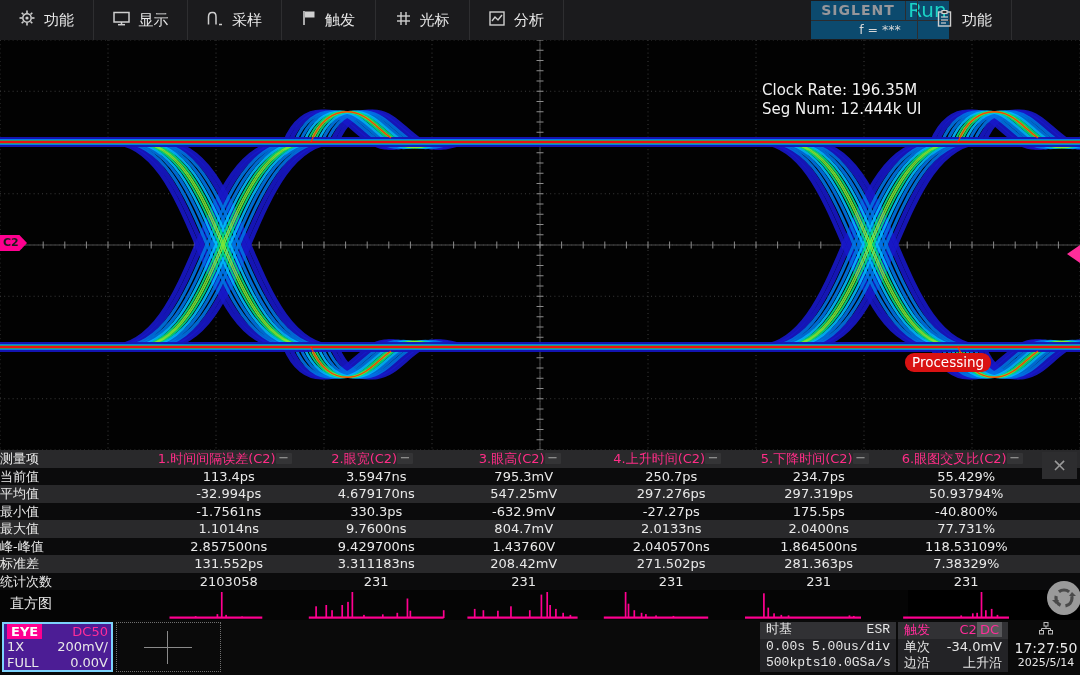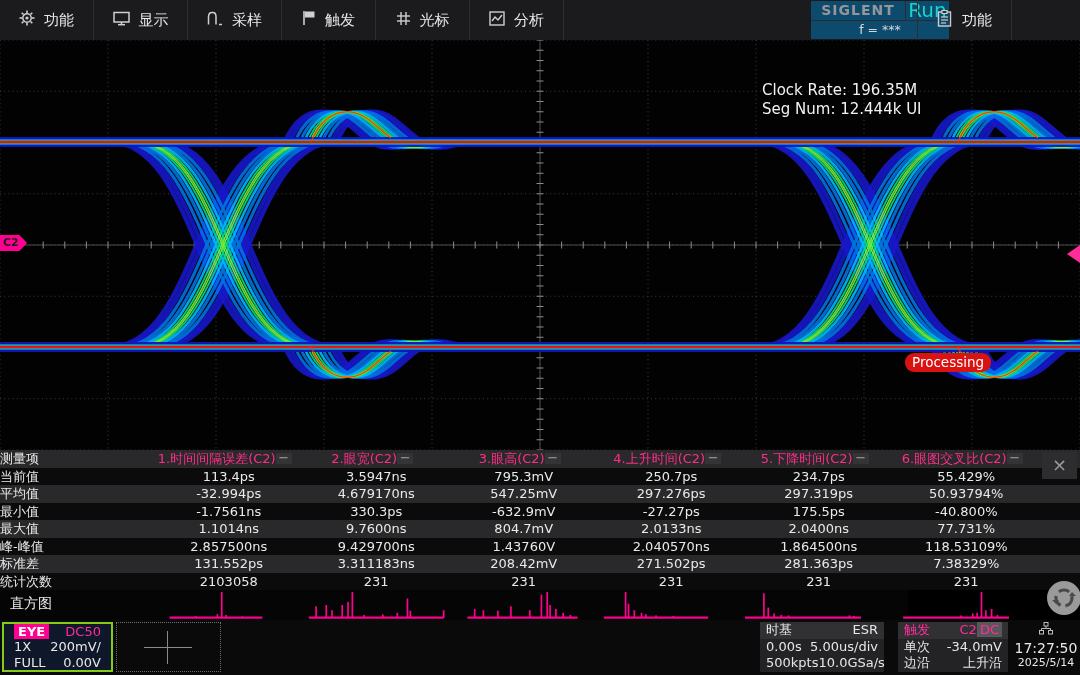--- a/index.html
+++ b/index.html
@@ -52,31 +52,31 @@
   
   #histrow { position:absolute; left:0; top:590px; width:908px; height:30px; background:#050505; }
   #hist-label { position:absolute; left:10px; top:5px; color:#eee; font-size:14px; }
   .hist-svg { position:absolute; top:0; height:30px; }
   #refresh-btn { position:absolute; left:1047px; top:581px; width:34px; height:34px; border-radius:50%;
     background:#9a9a9a; display:flex; align-items:center; justify-content:center; }
 
   
   #bottombar { position:absolute; left:0; top:620px; width:1080px; height:55px; background:#0a0a0a; }
   #ch-box { position:absolute; left:2px; top:2px; width:111px; height:50px;
-    border:2px solid #84cc16; background:#0f172a; padding:0 10px; font-size:13px; color:#e8e8e8; }
+    border:2px solid #7dd3fc; background:#4c1d95; padding:0 3px; font-size:13px; color:#e8e8e8; }
   .ch-row { display:flex; justify-content:space-between; height:15.3px; line-height:15.3px; }
   #eye-badge { background:#ff0090; color:#fdfdfd; font-weight:bold; padding:0 4px; }
   #coupling { color:#ff2d9a; }
   #empty-slot { position:absolute; left:116px; top:2px; width:105px; height:50px; border:1px dotted #6f6f6f; }
   #empty-slot .h { position:absolute; left:27px; top:24px; width:48px; height:1px; background:#8a8a8a; }
   #empty-slot .v { position:absolute; left:50px; top:8px; width:1px; height:33px; background:#8a8a8a; }
   .panel { position:absolute; top:2px; height:50px; background:#232326; font-size:13px; color:#e6e6e6; }
   .prow { display:flex; justify-content:space-between; padding:0 6px; height:16.6px; line-height:16.6px; }
   .prow.hd { background:#313134; }
-  #tb-panel { left:760px; width:124px; }
+  #tb-panel { left:760px; width:136px;font-family:Liberation Mono, monospace; }
   #trg-panel { left:898px; width:110px; }
   #trg-panel .mag { color:#ff2d9a; }
   #dc-chip { background:#58585b; color:#ff2d9a; padding:0 3px; }
   #clk-panel { position:absolute; left:1012px; top:0; width:68px; height:55px; text-align:center; color:#e8e8e8; }
   #clk-time { font-size:14px; margin-top:1px; }
   #clk-date { font-size:11px; }
 </style>
 </head>
 <body>
 

